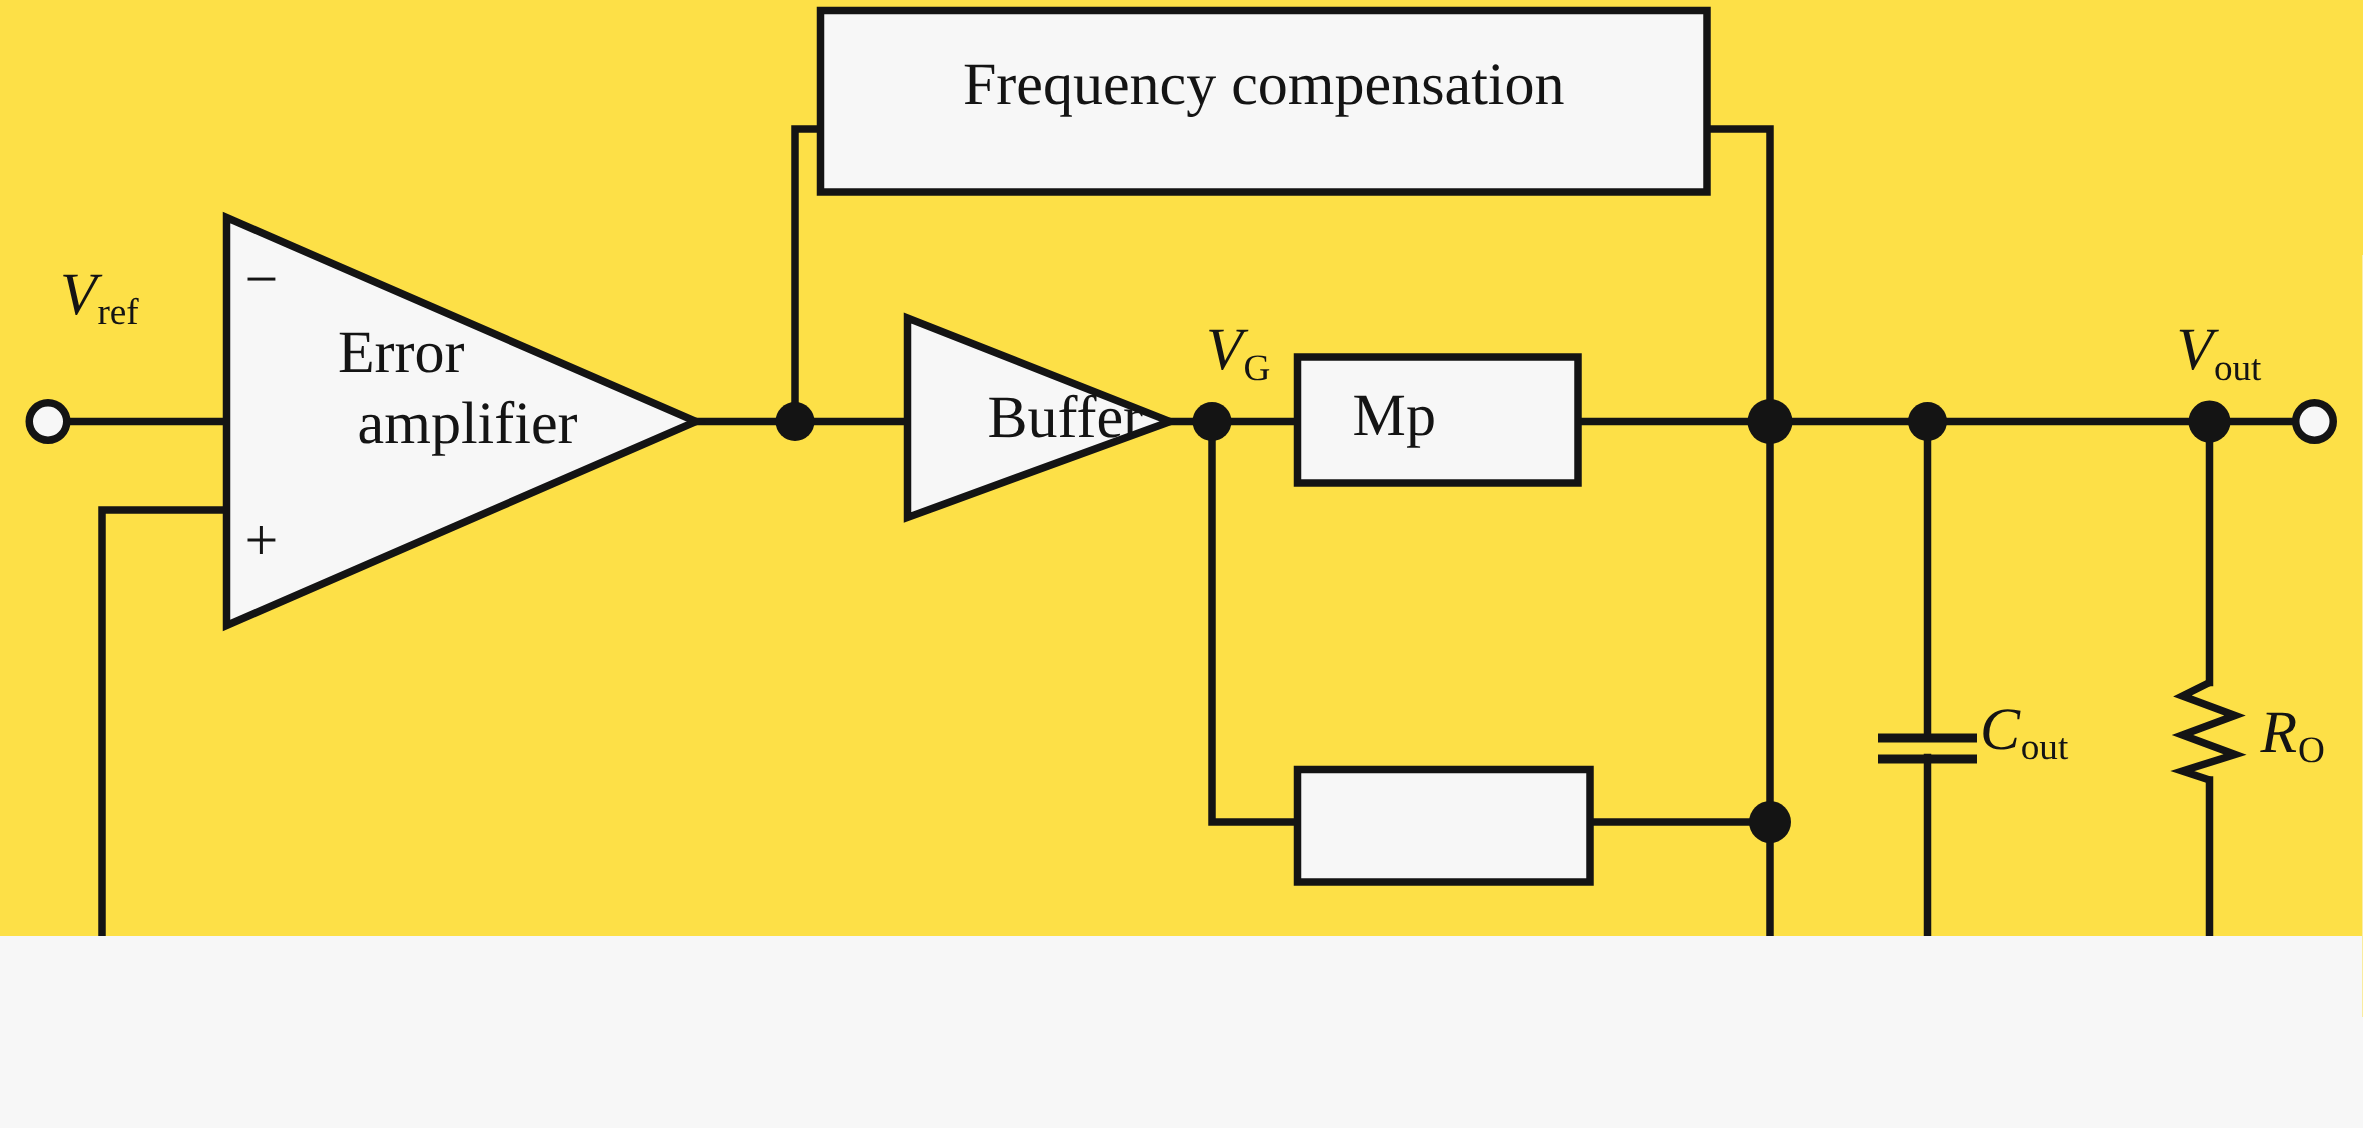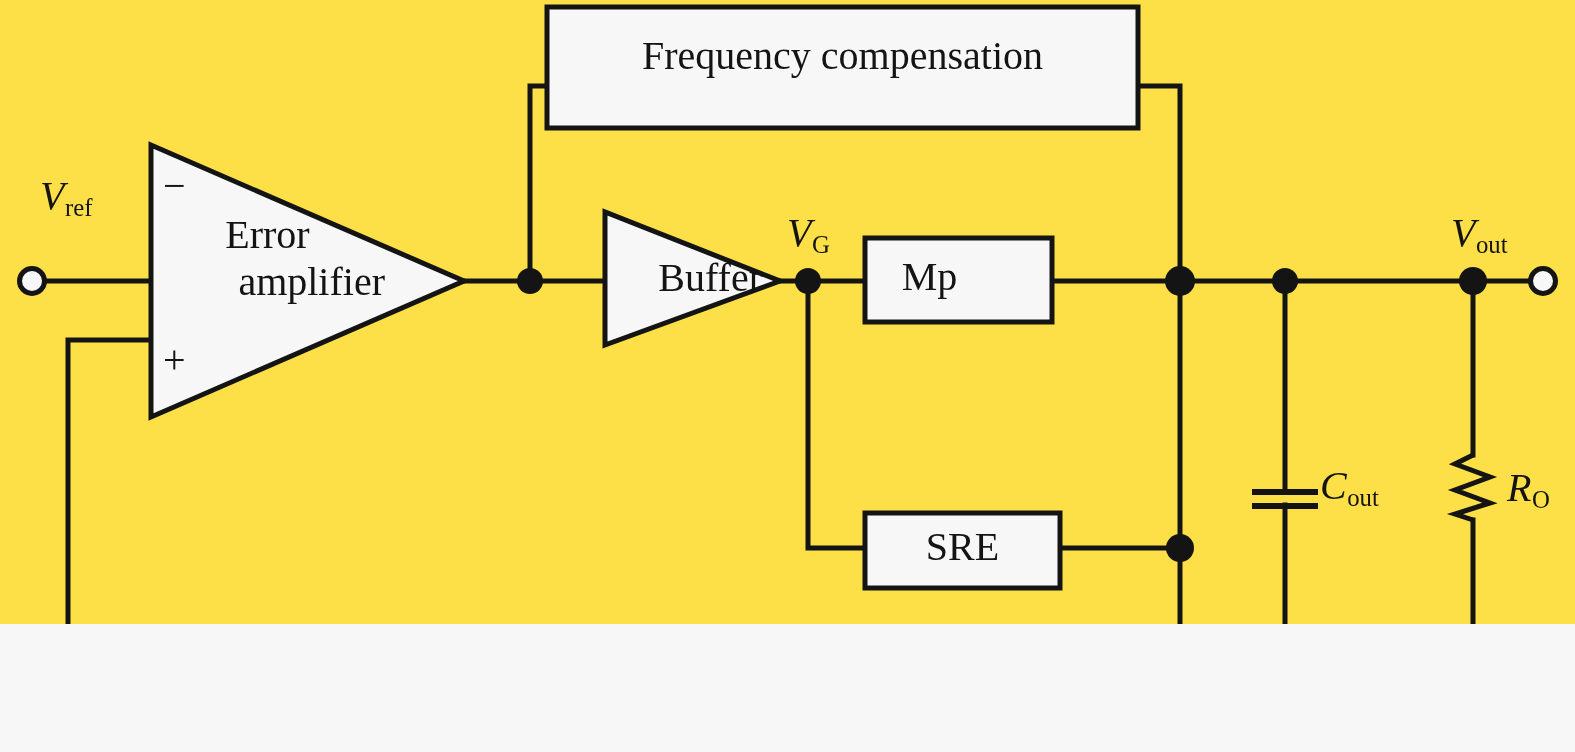--- a/index.html
+++ b/index.html
@@ -182,28 +182,27 @@
   <div class="lbl block-label two-line" style="left:160px; top:215px; width:215px;">Error</div>
   <div class="lbl block-label two-line" style="left:150px; top:262px; width:235px;text-align:right;">amplifier</div>
 
   <div class="lbl sign-lbl" style="left:163px; top:166px;">−</div>
   <div class="lbl sign-lbl" style="left:163px; top:340px;">+</div>
 
   <div class="lbl block-label" style="left:612px; top:258px; width:150px; text-align:right;">Buffer</div>
 
   <div class="lbl block-label" style="left:836px; top:257px; width:187px;">Mp</div>
 
-  <div class="lbl block-label" style="left:865px; top:527px; width:195px;">SRE</div>
 
 
   <div class="lbl var-lbl" style="left:40px; top:176px;">
     <span>V</span><sub>ref</sub>
   </div>
 
-  <div class="lbl var-lbl" style="left:787px; top:213px;">
+  <div class="lbl var-lbl" style="left:804px; top:213px;">
     <span>V</span><sub>G</sub>
   </div>
 
   <div class="lbl var-lbl" style="left:1451px; top:213px;">
     <span>V</span><sub>out</sub>
   </div>
 
   <div class="lbl var-lbl" style="left:1320px; top:466px;">
     <span>C</span><sub>out</sub>
   </div>

